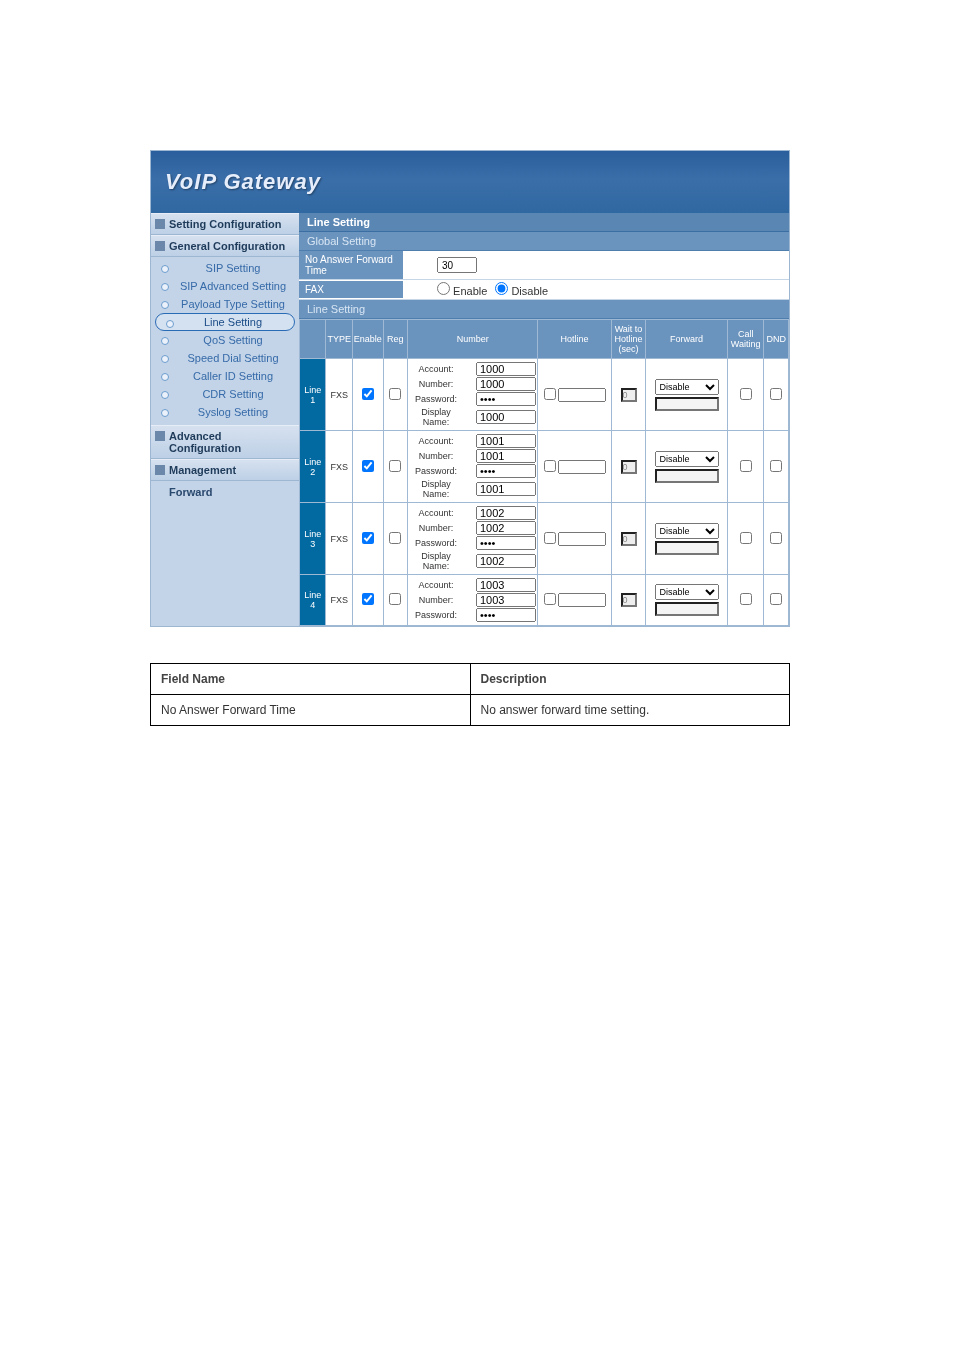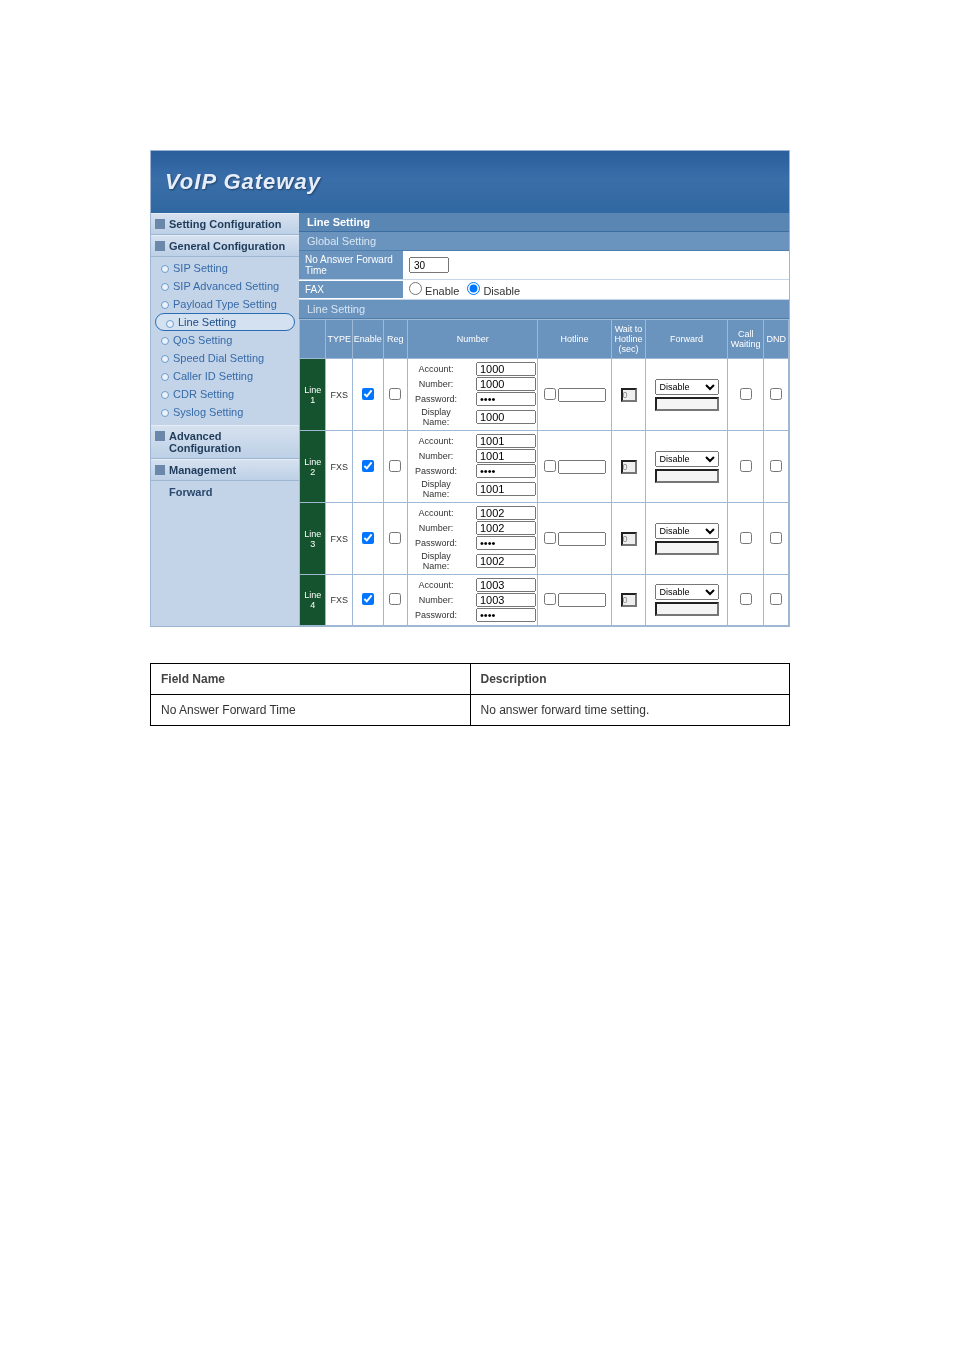--- a/index.html
+++ b/index.html
@@ -55,20 +55,21 @@
     width: 10px;
     height: 10px;
     background: #6b88ab;
   }
   .subitems { padding: 2px 0 4px 0; }
   .subitem {
     padding: 3px 6px 3px 22px;
     color: #366aa8;
     position: relative;
     cursor: pointer;
+    text-align: center;
   }
   .subitem::before {
     content: "";
     position: absolute;
     left: 10px;
     top: 6px;
     width: 6px;
     height: 6px;
     border: 1px solid #6d9cce;
     border-radius: 50%;
@@ -117,20 +118,21 @@
     color: #fff;
     padding: 3px 6px;
     font-size: 10px;
   }
   .gs-val {
     flex: 1;
     padding: 2px 6px;
     display: flex;
     align-items: flex-start;
     gap: 8px;
+    margin-left: 28px;
   }
   input.tiny {
     width: 40px;
     height: 16px;
     font-size: 10px;
     padding: 0 3px;
   }
   .tbl { width: 100%; border-collapse: collapse; table-layout: fixed; }
   .tbl th, .tbl td {
     border: 1px solid #9fb9d4;
@@ -138,21 +140,21 @@
     text-align: center;
     vertical-align: middle;
     padding: 2px 1px;
   }
   .tbl th {
     background: #6a93be;
     color: #fff;
     font-weight: normal;
     padding: 4px 0;
   }
-  .lh { background: #14532d; color: #fff; }
+  .lh { background: #0369a1; color: #fff; }
   .num-cell { text-align: left; padding: 3px 4px; }
   .num-row {
     display: flex;
     align-items: center;
     gap: 13px;
     margin: 1px 0;
   }
   .num-row label { width: 54px; font-size: 9px; color: #333; }
   .num-row input {
     flex: 1;

